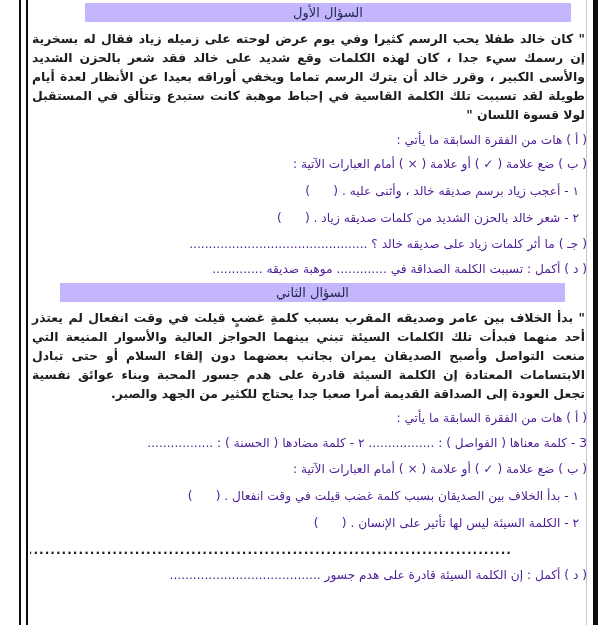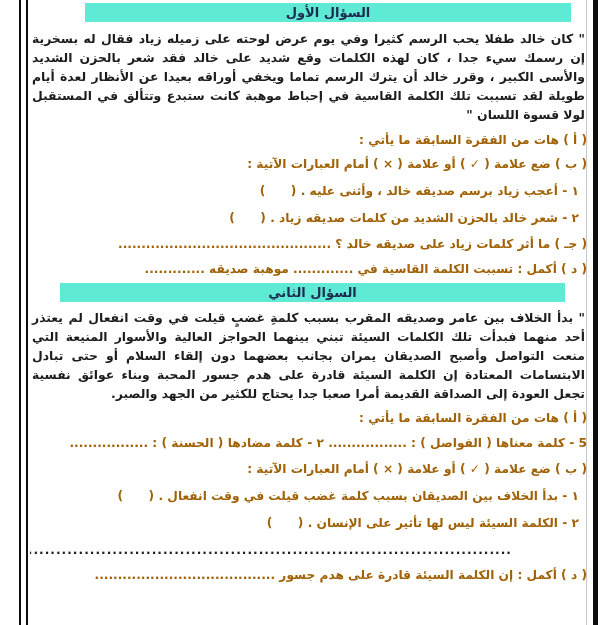--- a/index.html
+++ b/index.html
@@ -6,28 +6,28 @@
   body{
     width:613px;height:625px;position:relative;background:#ffffff;
     font-family:"DejaVu Sans","Liberation Sans",sans-serif;
     overflow:hidden;
   }
   .frame-left{position:absolute;left:19px;top:0;bottom:0;width:5px;
     border-left:2px solid #0d0d0d;border-right:2px solid #0d0d0d;}
   .frame-right-faint{position:absolute;left:586px;top:0;bottom:0;width:1px;background:#c9c9c9;}
   .frame-right{position:absolute;left:593px;top:0;bottom:0;width:5px;background:#0d0d0d;}
   .content{position:absolute;left:30px;right:26px;top:0;direction:rtl;padding-top:3px;color:#1e1e1e;}
-  .banner{height:19px;line-height:19px;text-align:center;background:#5eead4;
-    font-weight:bold;font-size:13px;color:#1c2b4e;}
+  .banner{height:19px;line-height:19px;text-align:center;background:#c4b5fd;
+    font-weight:normal;font-size:13px;color:#1c2b4e;}
   .banner.s1{margin:0 16px 0 55px;}
   .banner.s2{margin-top:6px;margin-right:22px;margin-left:30px;}
   .para{margin:7px 2px 0 2px;text-align:justify;text-align-last:right;
     font-size:12.4px;font-weight:bold;line-height:19px;color:#1c1c1c;}
   .para.p2{margin-top:6px;}
-  .qline{font-size:12.2px;font-weight:bold;line-height:16px;white-space:nowrap;color:#a16207;text-align:right;}
+  .qline{font-size:12.2px;font-weight:normal;line-height:16px;white-space:nowrap;color:#4c1d95;text-align:right;}
   .mt8{margin-top:8px;} .mt9{margin-top:9px;} .mt10{margin-top:10px;} .mt11{margin-top:11px;} .mt7{margin-top:7px;}
   .indent{padding-right:8px;}
   .dotsline{margin-top:11px;padding-right:75px;padding-left:95px;overflow:hidden;
     font-size:12.2px;font-weight:bold;line-height:16px;letter-spacing:1px;white-space:nowrap;}
 </style>
 </head>
 <body>
 
 <div class="frame-left"></div>
 <div class="frame-right-faint"></div>
@@ -37,27 +37,27 @@
 
   <div class="banner s1">
     <span>السؤال الأول</span>
   </div>
   <div class="para">" كان خالد طفلا يحب الرسم كثيرا وفي يوم عرض لوحته على زميله زياد  فقال له بسخرية إن رسمك سيء جدا ، كان لهذه الكلمات وقع شديد  على خالد فقد شعر بالحزن الشديد والأسى الكبير ، وقرر خالد أن يترك الرسم تماما ويخفي أوراقه بعيدا عن الأنظار لعدة أيام طويلة لقد تسببت تلك الكلمة القاسية في إحباط موهبة كانت ستبدع وتتألق في المستقبل لولا قسوة اللسان "</div>
   <div class="qline mt8">( أ ) هات من الفقرة السابقة ما يأتي :</div>
   <div class="qline mt8">( ب ) ضع علامة ( ✓  ) أو علامة ( ×  ) أمام العبارات الآتية :</div>
   <div class="qline mt11 indent">١ - أعجب زياد برسم صديقه خالد ، وأثنى عليه . (&nbsp;&nbsp;&nbsp;&nbsp;&nbsp;&nbsp;)</div>
   <div class="qline mt11 indent">٢ - شعر خالد بالحزن الشديد من كلمات صديقه زياد . (&nbsp;&nbsp;&nbsp;&nbsp;&nbsp;&nbsp;)</div>
   <div class="qline mt10">( جـ ) ما أثر كلمات زياد على صديقه خالد ؟ ..............................................</div>
-  <div class="qline mt9">( د ) أكمل : تسببت الكلمة القاسية في ............. موهبة صديقه .............</div>
+  <div class="qline mt9">( د ) أكمل : تسببت الكلمة الصداقة في ............. موهبة صديقه .............</div>
 
   <div class="banner s2">
     <span>السؤال الثاني</span>
   </div>
   <div class="para p2">" بدأ الخلاف بين عامر وصديقه المقرب بسبب كلمةِ غضبٍ قيلت في وقت انفعال لم يعتذر أحد منهما فبدأت تلك الكلمات السيئة تبني بينهما الحواجز العالية والأسوار المنيعة التي منعت التواصل وأصبح الصديقان يمران بجانب بعضهما دون إلقاء السلام أو حتى تبادل الابتسامات المعتادة إن الكلمة السيئة قادرة على هدم جسور المحبة وبناء عوائق نفسية تجعل العودة إلى الصداقة القديمة أمرا صعبا جدا يحتاج للكثير من الجهد والصبر.</div>
   <div class="qline mt7">( أ ) هات من الفقرة السابقة ما يأتي :</div>
-  <div class="qline mt9">5 - كلمة معناها ( الفواصل ) : ................. ٢ - كلمة مضادها ( الحسنة ) : .................</div>
+  <div class="qline mt9">3 - كلمة معناها ( الفواصل ) : ................. ٢ - كلمة مضادها ( الحسنة ) : .................</div>
   <div class="qline mt10">( ب ) ضع علامة ( ✓  ) أو علامة ( ×  ) أمام العبارات الآتية :</div>
   <div class="qline mt11 indent">١ -  بدأ الخلاف بين الصديقان بسبب كلمة غضب قيلت في وقت انفعال . (&nbsp;&nbsp;&nbsp;&nbsp;&nbsp;&nbsp;)</div>
   <div class="qline mt11 indent">٢ - الكلمة السيئة ليس لها تأثير على الإنسان . (&nbsp;&nbsp;&nbsp;&nbsp;&nbsp;&nbsp;)</div>
   <div class="dotsline">.......................................................................................................................</div>
   <div class="qline mt9">( د ) أكمل : إن الكلمة السيئة قادرة على هدم جسور .......................................</div>
 
 </div>
 
 </body></html>

